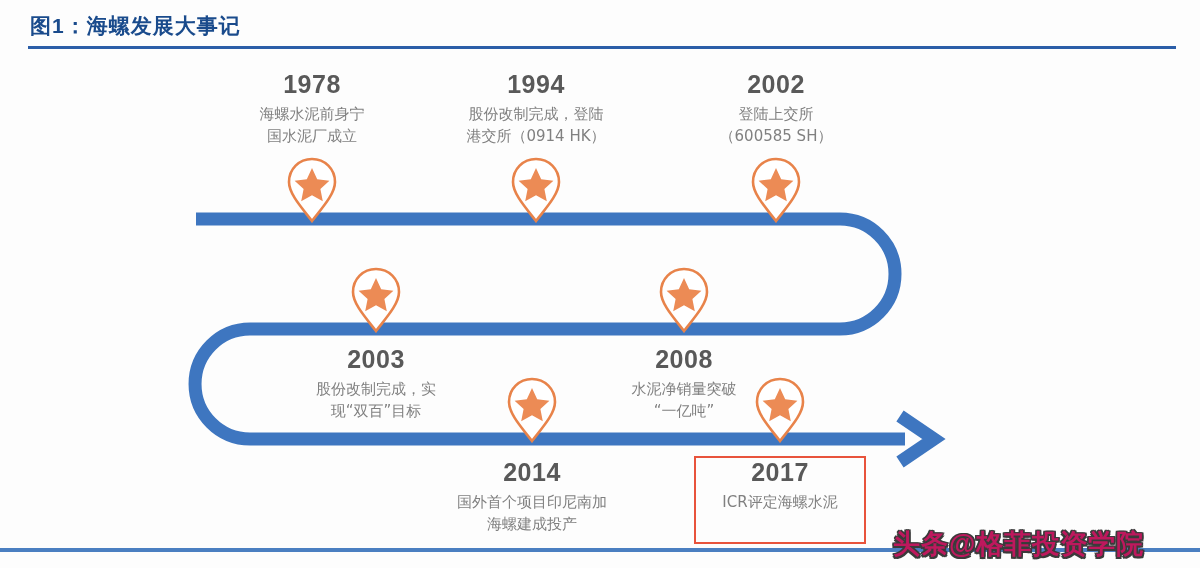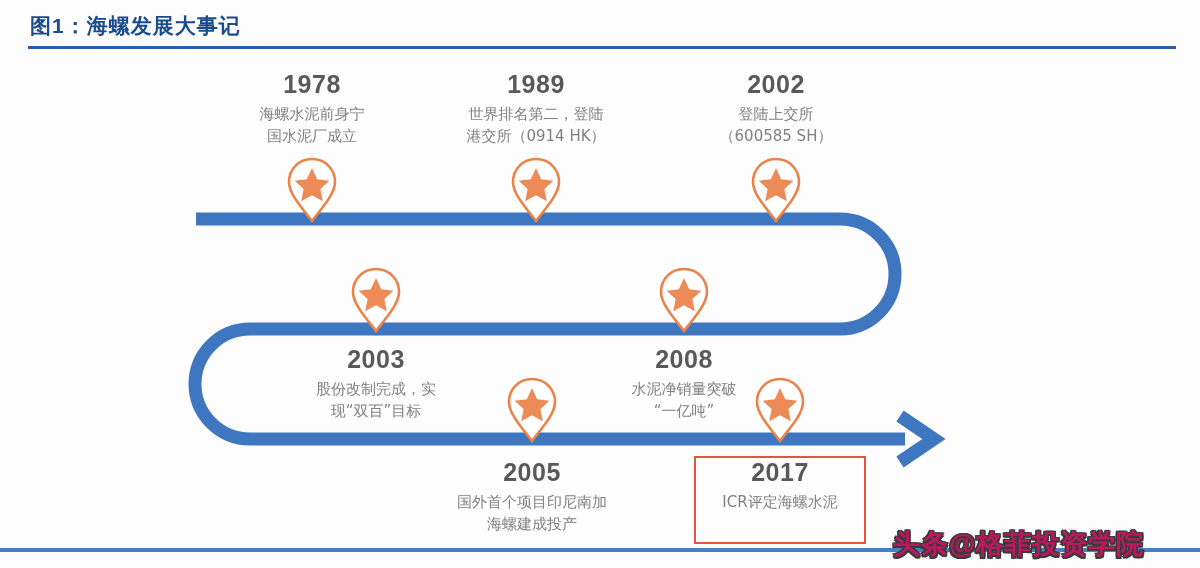--- a/index.html
+++ b/index.html
@@ -191,23 +191,23 @@
 
   <div class="event" style="left:192px; top:70px;">
     <div class="year">1978</div>
     <div class="desc">
       <span class="ln">海螺水泥前身宁</span>
       <span class="ln">国水泥厂成立</span>
     </div>
   </div>
 
   <div class="event" style="left:416px; top:70px;">
-    <div class="year">1989</div>
-    <div class="desc">
-      <span class="ln">世界排名第二，登陆</span>
+    <div class="year">1994</div>
+    <div class="desc">
+      <span class="ln">股份改制完成，登陆</span>
       <span class="ln">港交所（0914 HK）</span>
     </div>
   </div>
 
   <div class="event" style="left:656px; top:70px;">
     <div class="year">2002</div>
     <div class="desc">
       <span class="ln">登陆上交所</span>
       <span class="ln">（600585 SH）</span>
     </div>
@@ -223,21 +223,21 @@
 
   <div class="event" style="left:564px; top:345px;">
     <div class="year">2008</div>
     <div class="desc">
       <span class="ln">水泥净销量突破</span>
       <span class="ln">“一亿吨”</span>
     </div>
   </div>
 
   <div class="event" style="left:412px; top:458px;">
-    <div class="year">2005</div>
+    <div class="year">2014</div>
     <div class="desc">
       <span class="ln">国外首个项目印尼南加</span>
       <span class="ln">海螺建成投产</span>
     </div>
   </div>
 
   <div class="event" style="left:660px; top:458px;">
     <div class="year">2017</div>
     <div class="desc">
       <span class="ln">ICR评定海螺水泥</span>

